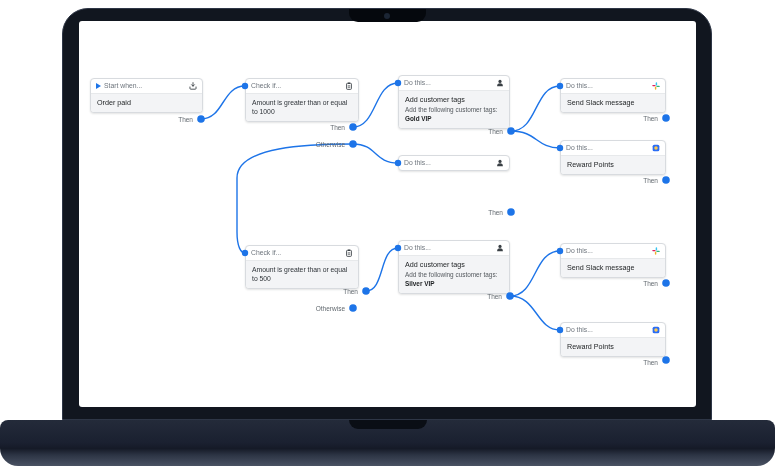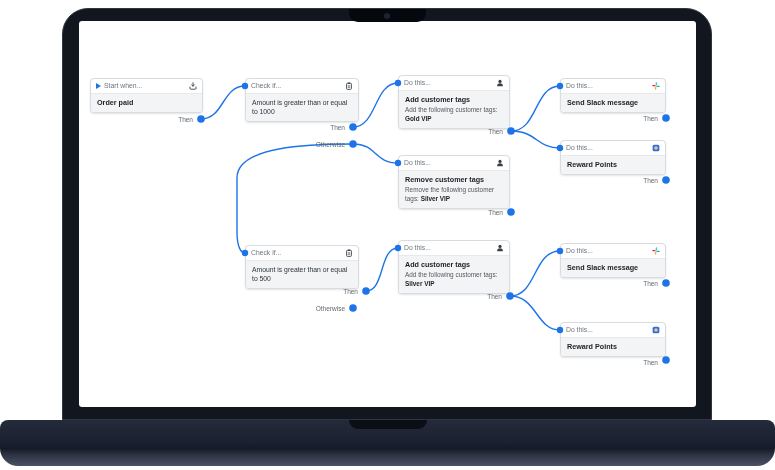--- a/index.html
+++ b/index.html
@@ -19,21 +19,21 @@
         background:#0a0e15;border-radius:0 0 10px 10px;}
 
   
   .flow{position:absolute;inset:0;}
   .card{position:absolute;background:#ffffff;border:1px solid #d8dbdf;border-radius:4px;
         box-shadow:0 1px 2px rgba(26,30,36,.12);box-sizing:border-box;}
   .card-head{display:flex;align-items:center;gap:3px;padding:3px 5px;}
   .head-label{font-size:6.8px;line-height:8px;color:#6e757d;white-space:nowrap;}
   .head-icon{margin-left:auto;display:flex;align-items:center;}
   .card-body{background:#f3f4f6;border-top:1px solid #e7e9eb;padding:4px 6px 5px;border-radius:0 0 3px 3px;}
-  .card-title{font-size:7.2px;font-weight:bold;color:#1c1f21;line-height:9px;}
+  .card-title{font-size:7.2px;font-weight:normal;color:#1c1f21;line-height:9px;}
   .cond{font-size:6.8px;color:#2e3338;line-height:9px;}
   .card-desc{font-size:6.4px;color:#54595e;line-height:8.5px;margin-top:2px;}
   .card-desc strong{color:#1c1f21;}
   .flag{width:0;height:0;border-left:5px solid #1d74e8;border-top:3.5px solid transparent;
         border-bottom:3.5px solid transparent;flex:0 0 auto;}
 
   
   .wires{position:absolute;inset:0;pointer-events:none;}
   .wires path.conn{fill:none;stroke:#1d74e8;stroke-width:1.4;stroke-linecap:round;}
   .wires circle{fill:#1d74e8;}
@@ -139,27 +139,20 @@
 
     <div class="card" style="left:398px;top:155px;width:112px">
       <div class="card-head">
         <span class="head-label">Do this...</span>
         <span class="head-icon">
           <svg viewBox="0 0 10 10" width="8" height="8">
               <circle cx="5" cy="3" r="2" fill="#3a4045"></circle>
               <path d="M1.4 9a3.6 3.6 0 0 1 7.2 0z" fill="#3a4045"></path>
             </svg>
         </span>
-      </div>
-      <div class="card-body">
-        <div class="card-title">Remove customer tags</div>
-        <div class="card-desc">
-          <span>Remove the following customer tags:</span>
-          <strong>Silver VIP</strong>
-        </div>
       </div>
     </div>
 
     <div class="card" style="left:245px;top:245px;width:114px">
       <div class="card-head">
         <span class="head-label">Check if...</span>
         <span class="head-icon">
           <svg viewBox="0 0 10 10" width="8" height="8">
               <rect x="2" y="1.6" width="6" height="7.6" rx="1" fill="none" stroke="#3a4045" stroke-width="1.1"></rect>
               <rect x="3.6" y=".6" width="2.8" height="1.8" rx=".6" fill="#3a4045"></rect>

